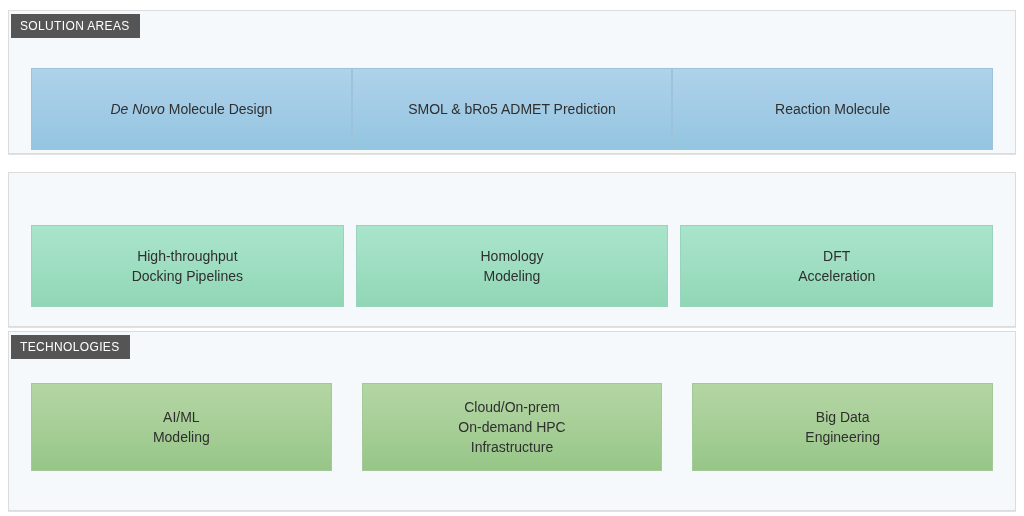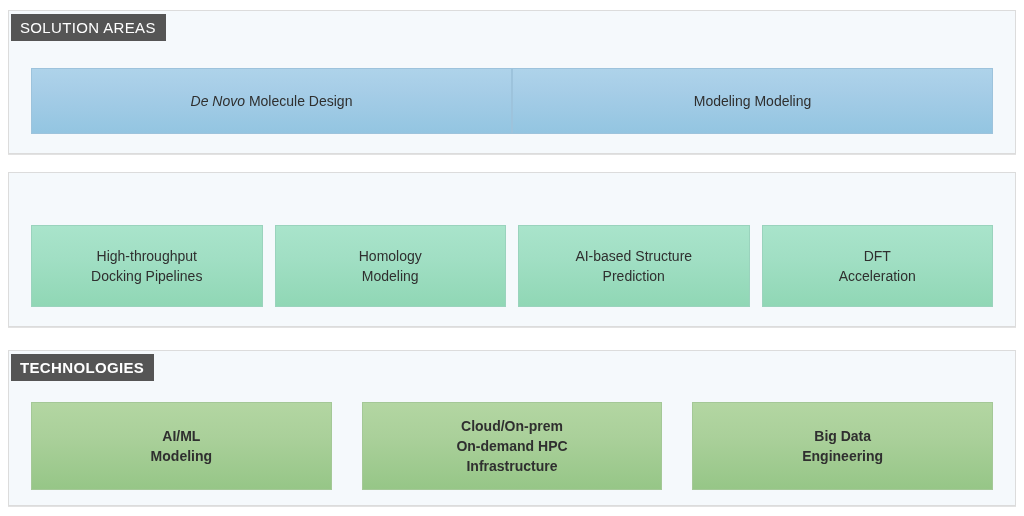--- a/index.html
+++ b/index.html
@@ -29,21 +29,21 @@
     border: 1px solid #dcdcdc;
     box-shadow: 0 1px 0 #e2e2e2;
   }
 
   .panel-label {
     position: absolute;
     top: 3px;
     left: 2px;
     background: #555555;
     color: #ffffff;
-    font-size: 15px;
+    font-size: 12px;
     letter-spacing: 0.35px;
     line-height: 1;
     padding: 6px 10px 6px 9px;
     white-space: nowrap;
     font-family: "Liberation Sans", sans-serif;
   }
 
   .row {
     position: absolute;
     left: 0;
@@ -80,73 +80,73 @@
     background: linear-gradient(to bottom, #b3d6a2 0%, #aad09a 40%, #96c687 100%);
     border-color: #a4c897;
   }
 
   .box em { font-style: italic; }
 
   
   #panel-solution { top: 10px; height: 144px; }
   #row-solution {
     top: 57px;
-    height: 66px;
+    height: 82px;
     padding: 0 22px;
     gap: 0;
   }
   #row-solution .box { flex: 1 1 0; }
 
   
   #panel-building { top: 172px; height: 155px; }
   #row-building {
     top: 52px;
     height: 82px;
     padding: 0 22px;
     gap: 12px;
   }
   #row-building .box { flex: 1 1 0; }
 
   
-  #panel-tech { top: 350px; height: 156px; font-weight: bold; }
+  #panel-tech { top: 331px; height: 180px; }
   #row-tech {
     top: 50px;
     height: 90px;
     padding: 1px 22px;
     gap: 30px;
   }
   #row-tech .box { flex: 1 1 0; }
 </style>
 </head>
 <body>
 
 <div class="canvas">
 
   <div class="panel" id="panel-solution">
     <div class="panel-label">SOLUTION AREAS</div>
     <div class="row" id="row-solution">
         <div class="box box-blue">
           <div><em>De Novo</em> Molecule Design</div>
         </div>
         <div class="box box-blue">
-          <div>Modeling Modeling</div>
+          <div>SMOL &amp; bRo5 ADMET Prediction</div>
+        </div>
+        <div class="box box-blue">
+          <div>Reaction Molecule</div>
         </div>
       </div>
   </div>
 
   <div class="panel" id="panel-building">
     <div class="row" id="row-building">
         <div class="box box-mint">
           <div>High-throughput<br>Docking Pipelines</div>
         </div>
         <div class="box box-mint">
           <div>Homology<br>Modeling</div>
-        </div>
-        <div class="box box-mint">
-          <div>AI-based Structure<br>Prediction</div>
         </div>
         <div class="box box-mint">
           <div>DFT<br>Acceleration</div>
         </div>
       </div>
   </div>
 
   <div class="panel" id="panel-tech">
     <div class="panel-label">TECHNOLOGIES</div>
     <div class="row" id="row-tech">

